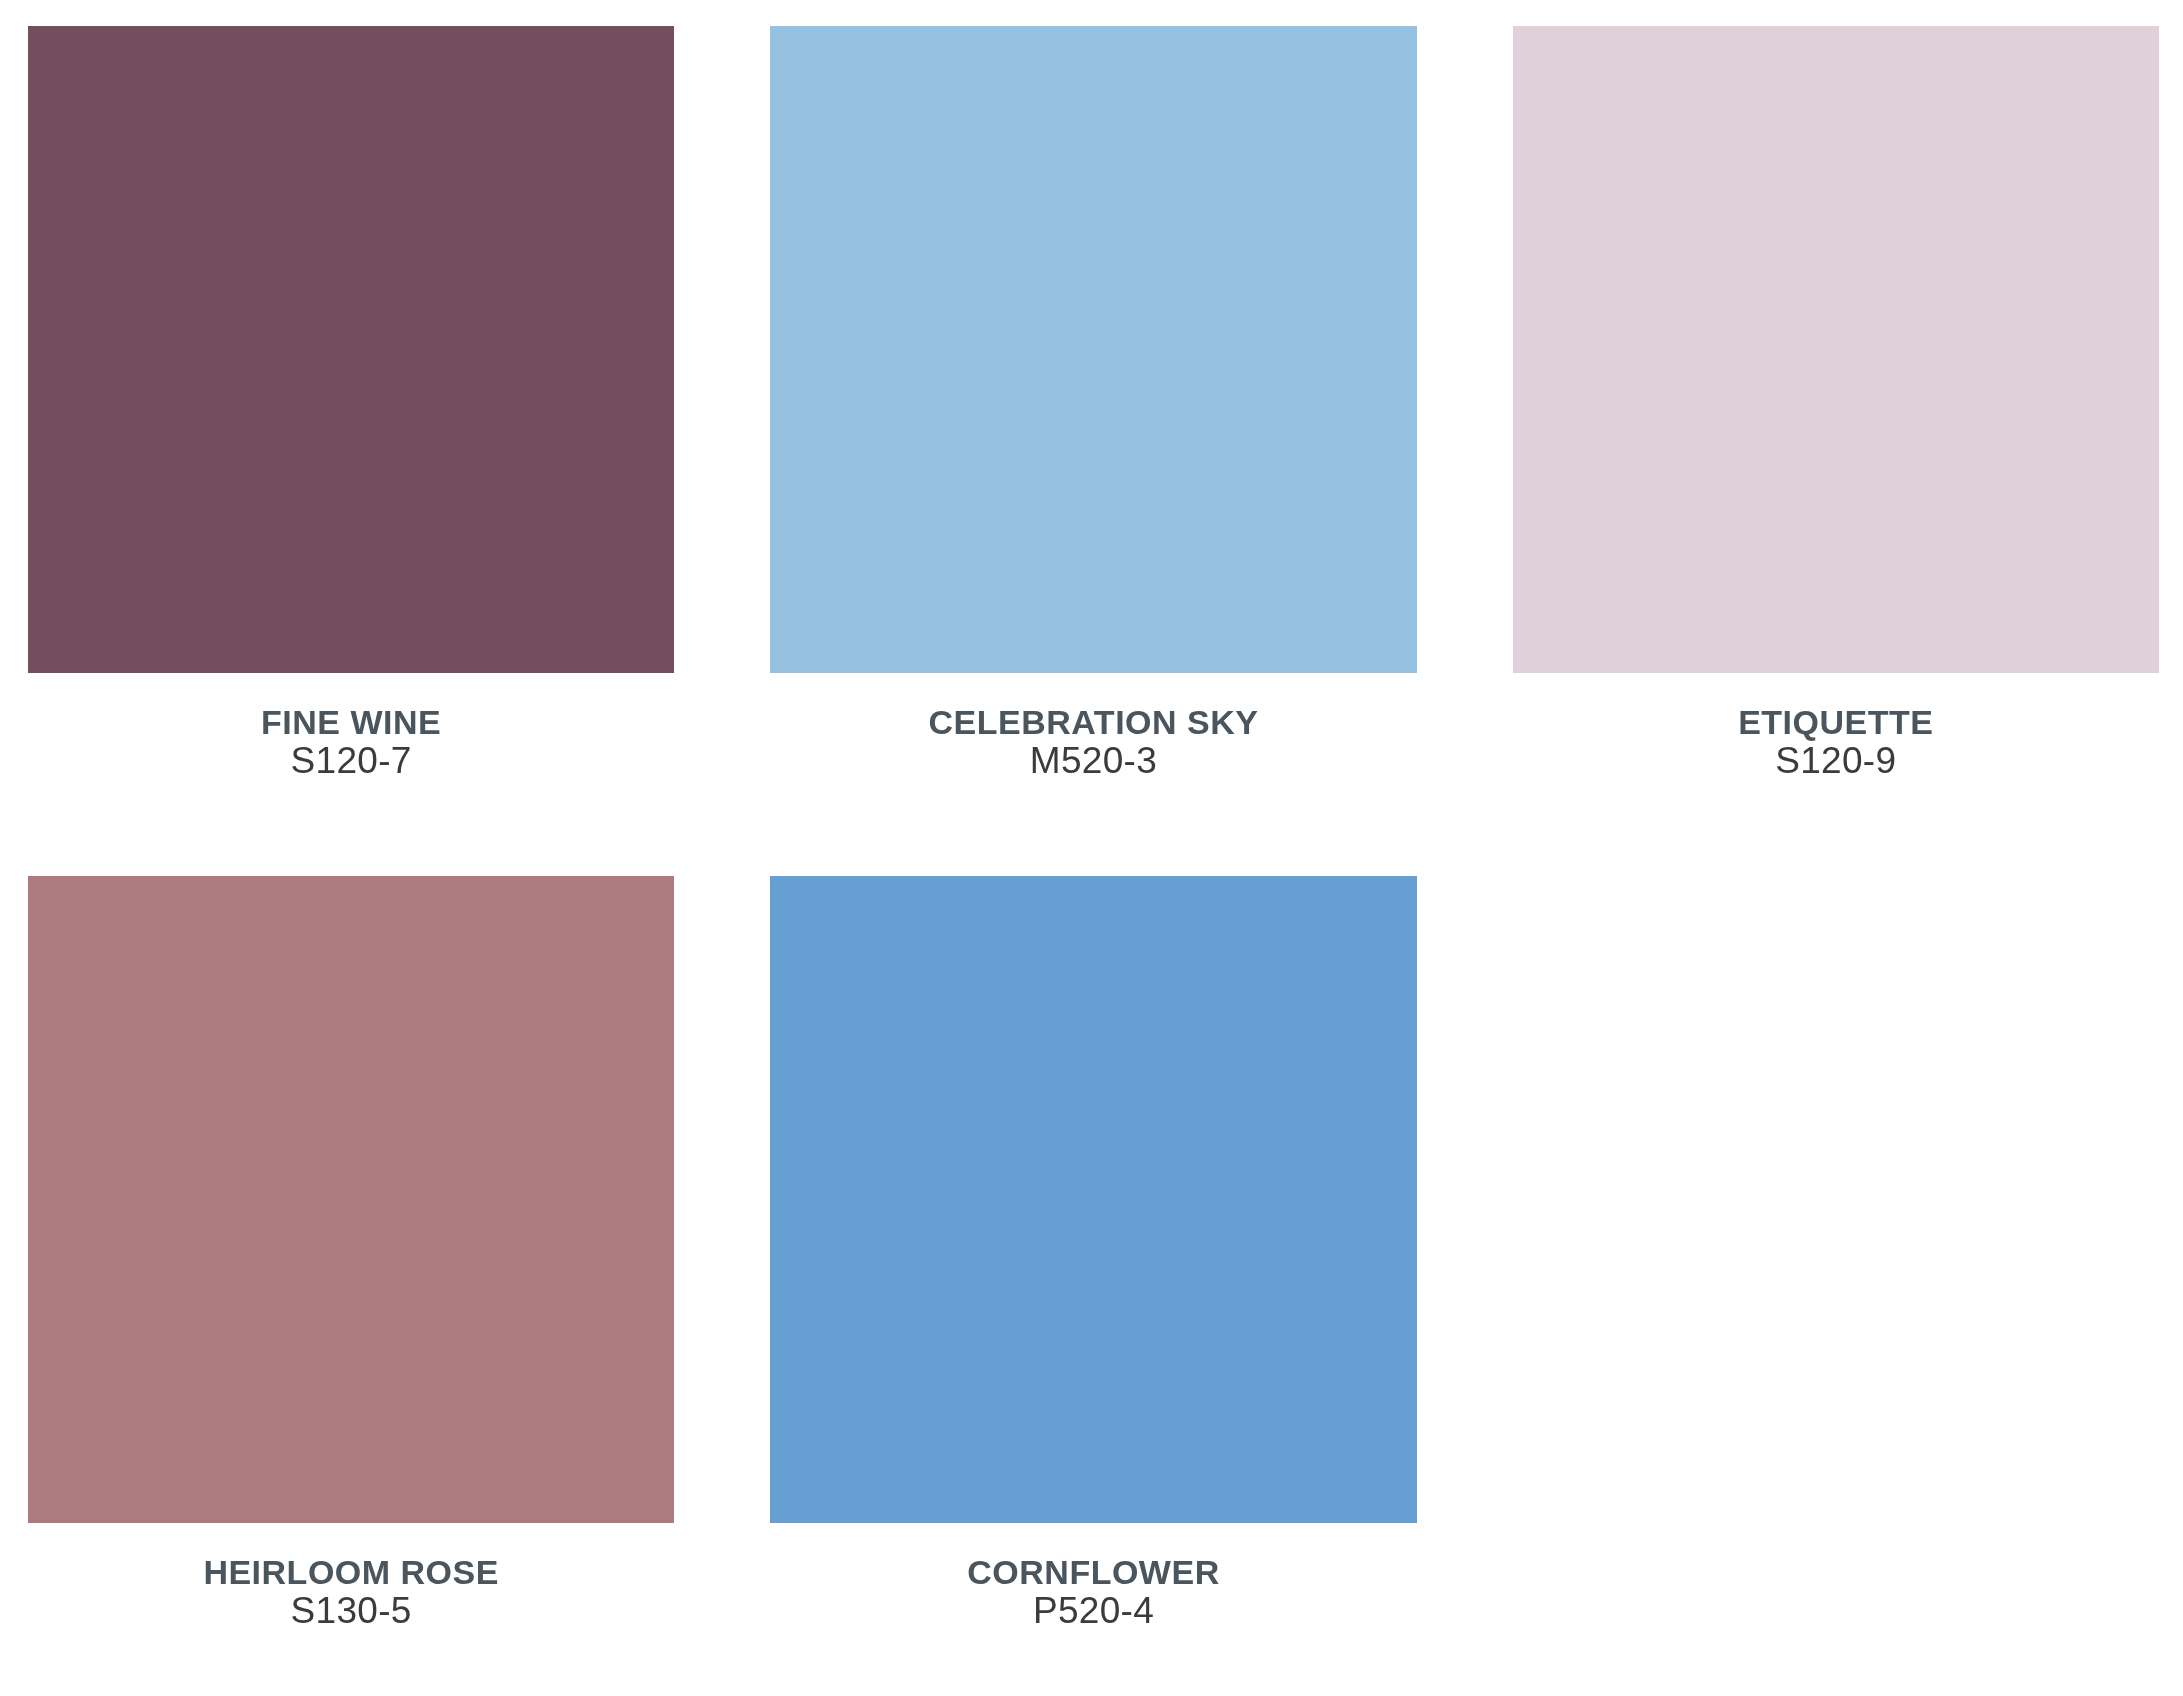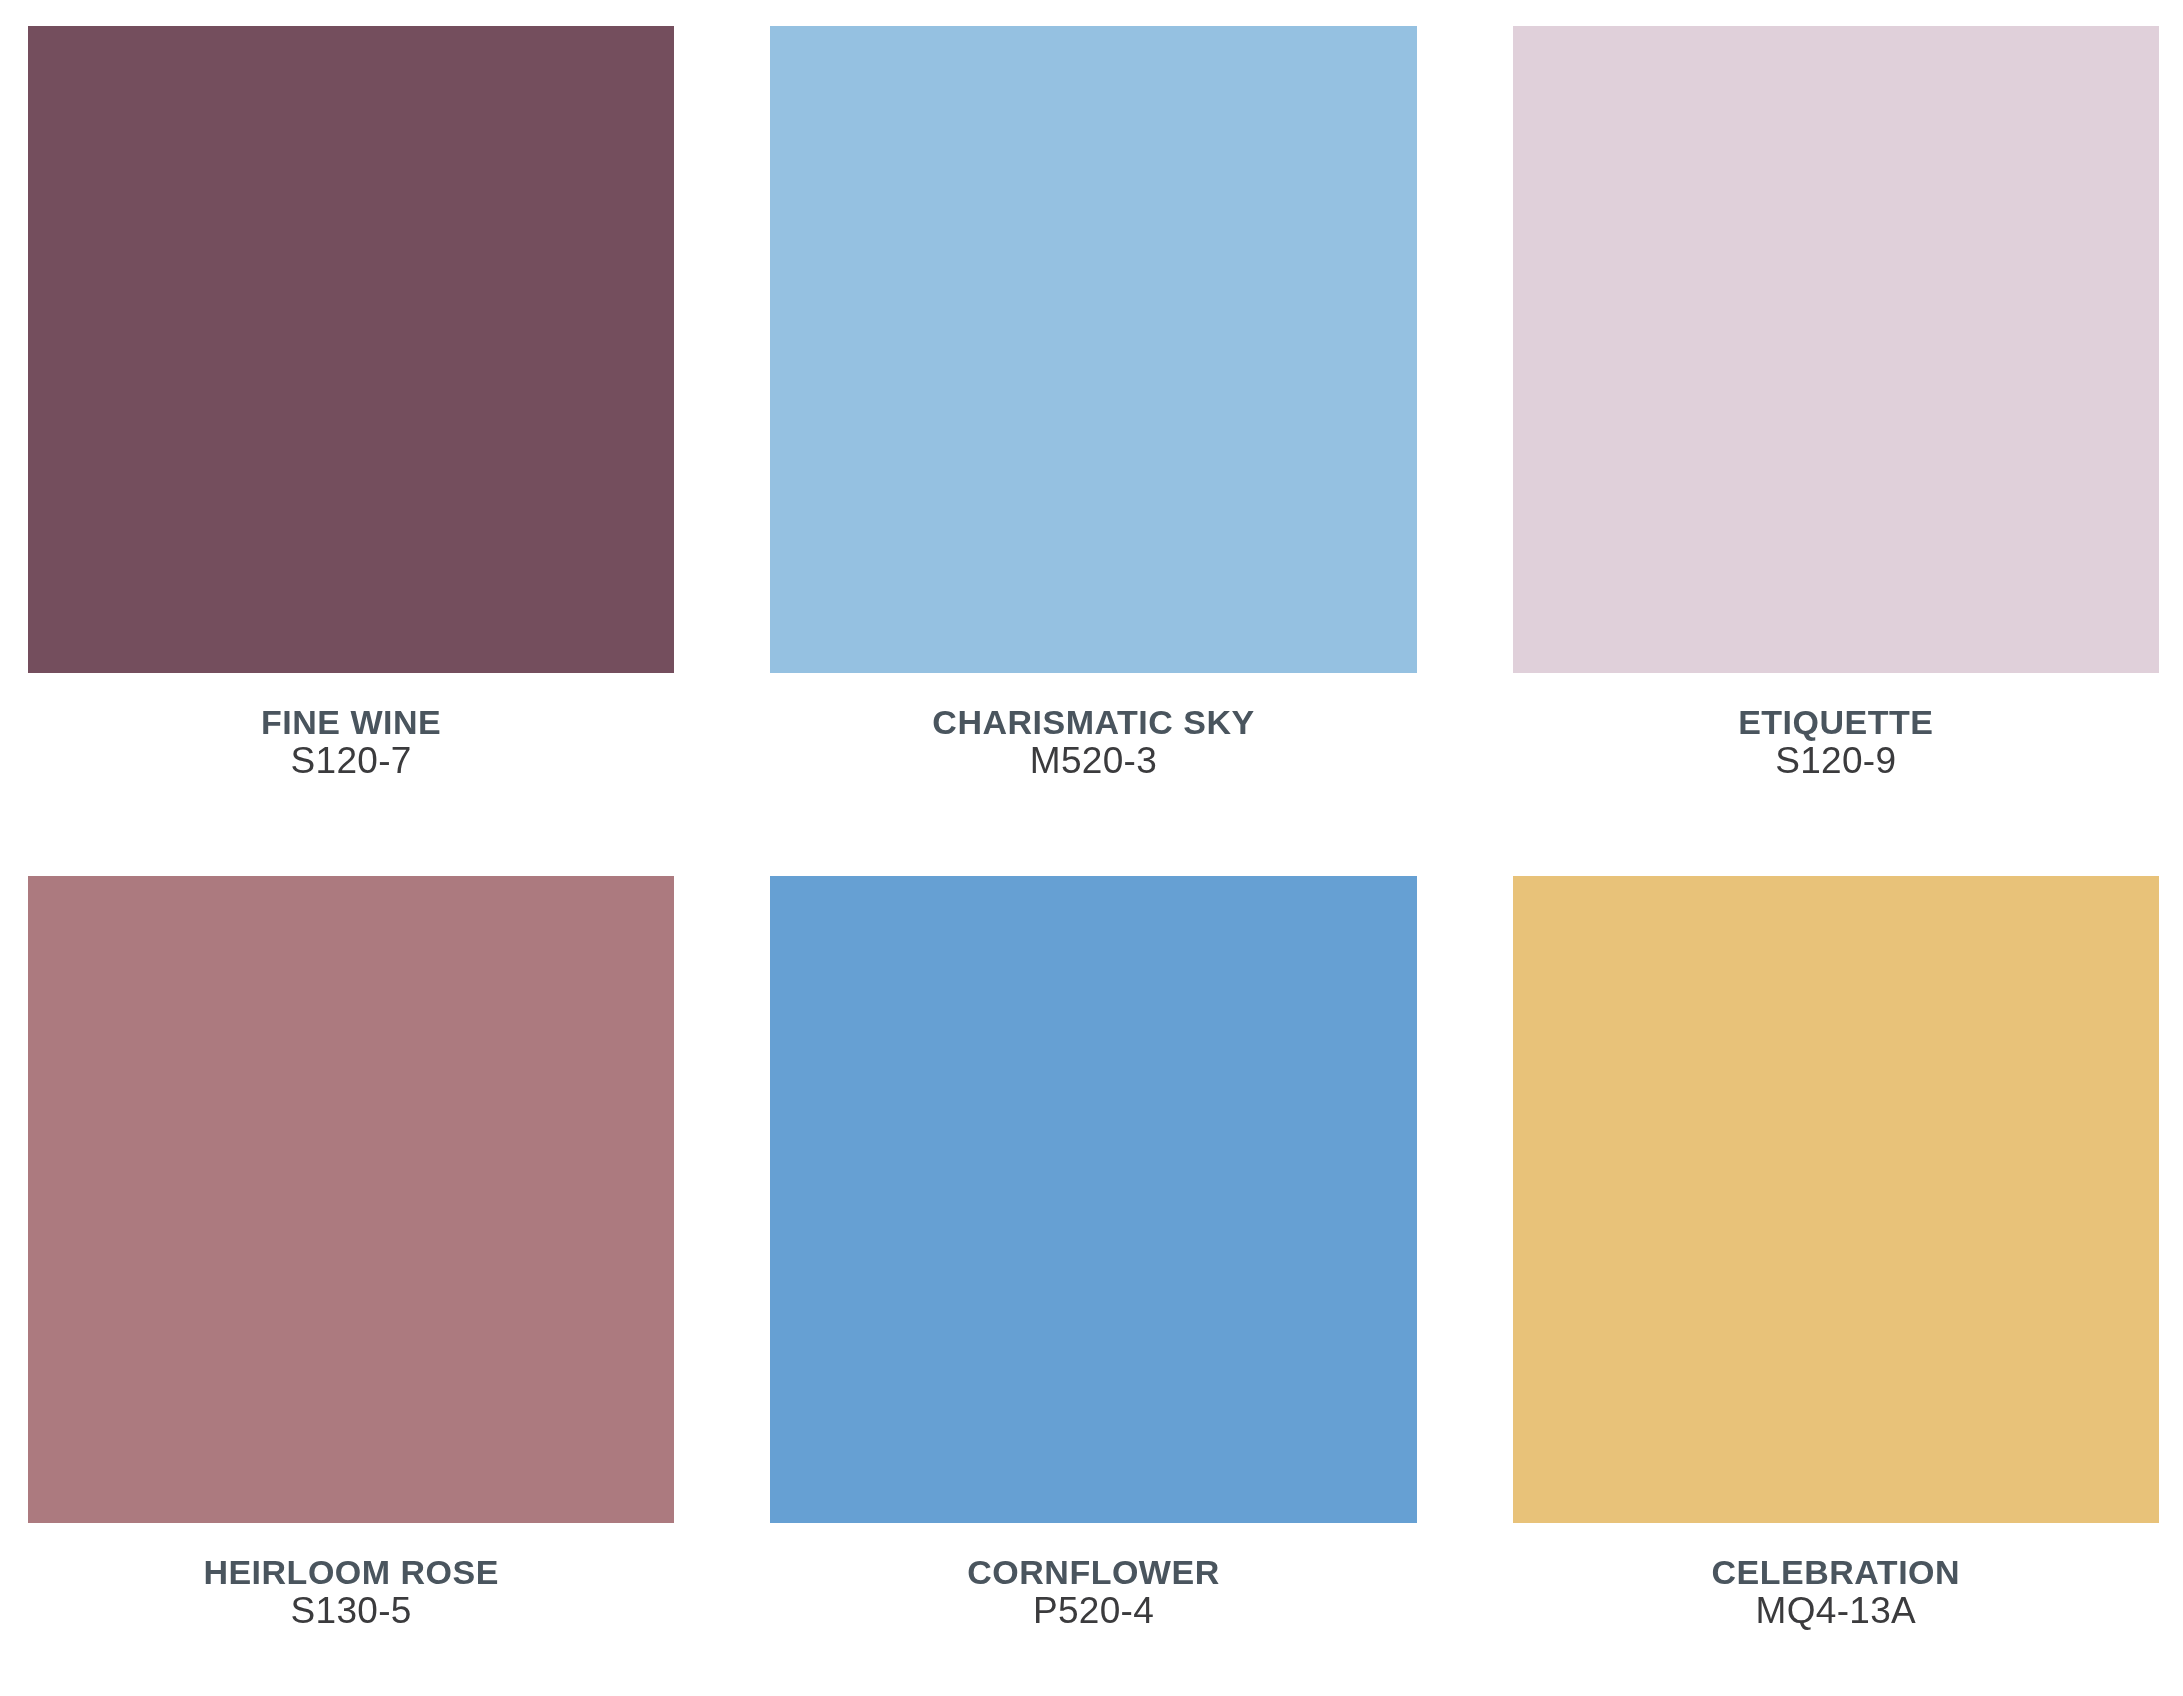--- a/index.html
+++ b/index.html
@@ -80,21 +80,21 @@
     <div class="swatch-chip" style="background-color: rgb(116, 78, 93);"></div>
     <div class="swatch-caption">
       <div class="swatch-name">FINE WINE</div>
       <div class="swatch-code">S120-7</div>
     </div>
   </div>
 
   <div class="swatch-card">
     <div class="swatch-chip" style="background-color: rgb(149, 193, 225);"></div>
     <div class="swatch-caption">
-      <div class="swatch-name">CHARISMATIC SKY</div>
+      <div class="swatch-name">CELEBRATION SKY</div>
       <div class="swatch-code">M520-3</div>
     </div>
   </div>
 
   <div class="swatch-card">
     <div class="swatch-chip" style="background-color: rgb(224, 208, 218);"></div>
     <div class="swatch-caption">
       <div class="swatch-name">ETIQUETTE</div>
       <div class="swatch-code">S120-9</div>
     </div>
@@ -109,22 +109,15 @@
   </div>
 
   <div class="swatch-card">
     <div class="swatch-chip" style="background-color: rgb(102, 160, 211);"></div>
     <div class="swatch-caption">
       <div class="swatch-name">CORNFLOWER</div>
       <div class="swatch-code">P520-4</div>
     </div>
   </div>
 
-  <div class="swatch-card">
-    <div class="swatch-chip" style="background-color: rgb(232, 194, 121);"></div>
-    <div class="swatch-caption">
-      <div class="swatch-name">CELEBRATION</div>
-      <div class="swatch-code">MQ4-13A</div>
-    </div>
-  </div>
 
 </div>
 
 
 </body></html>

